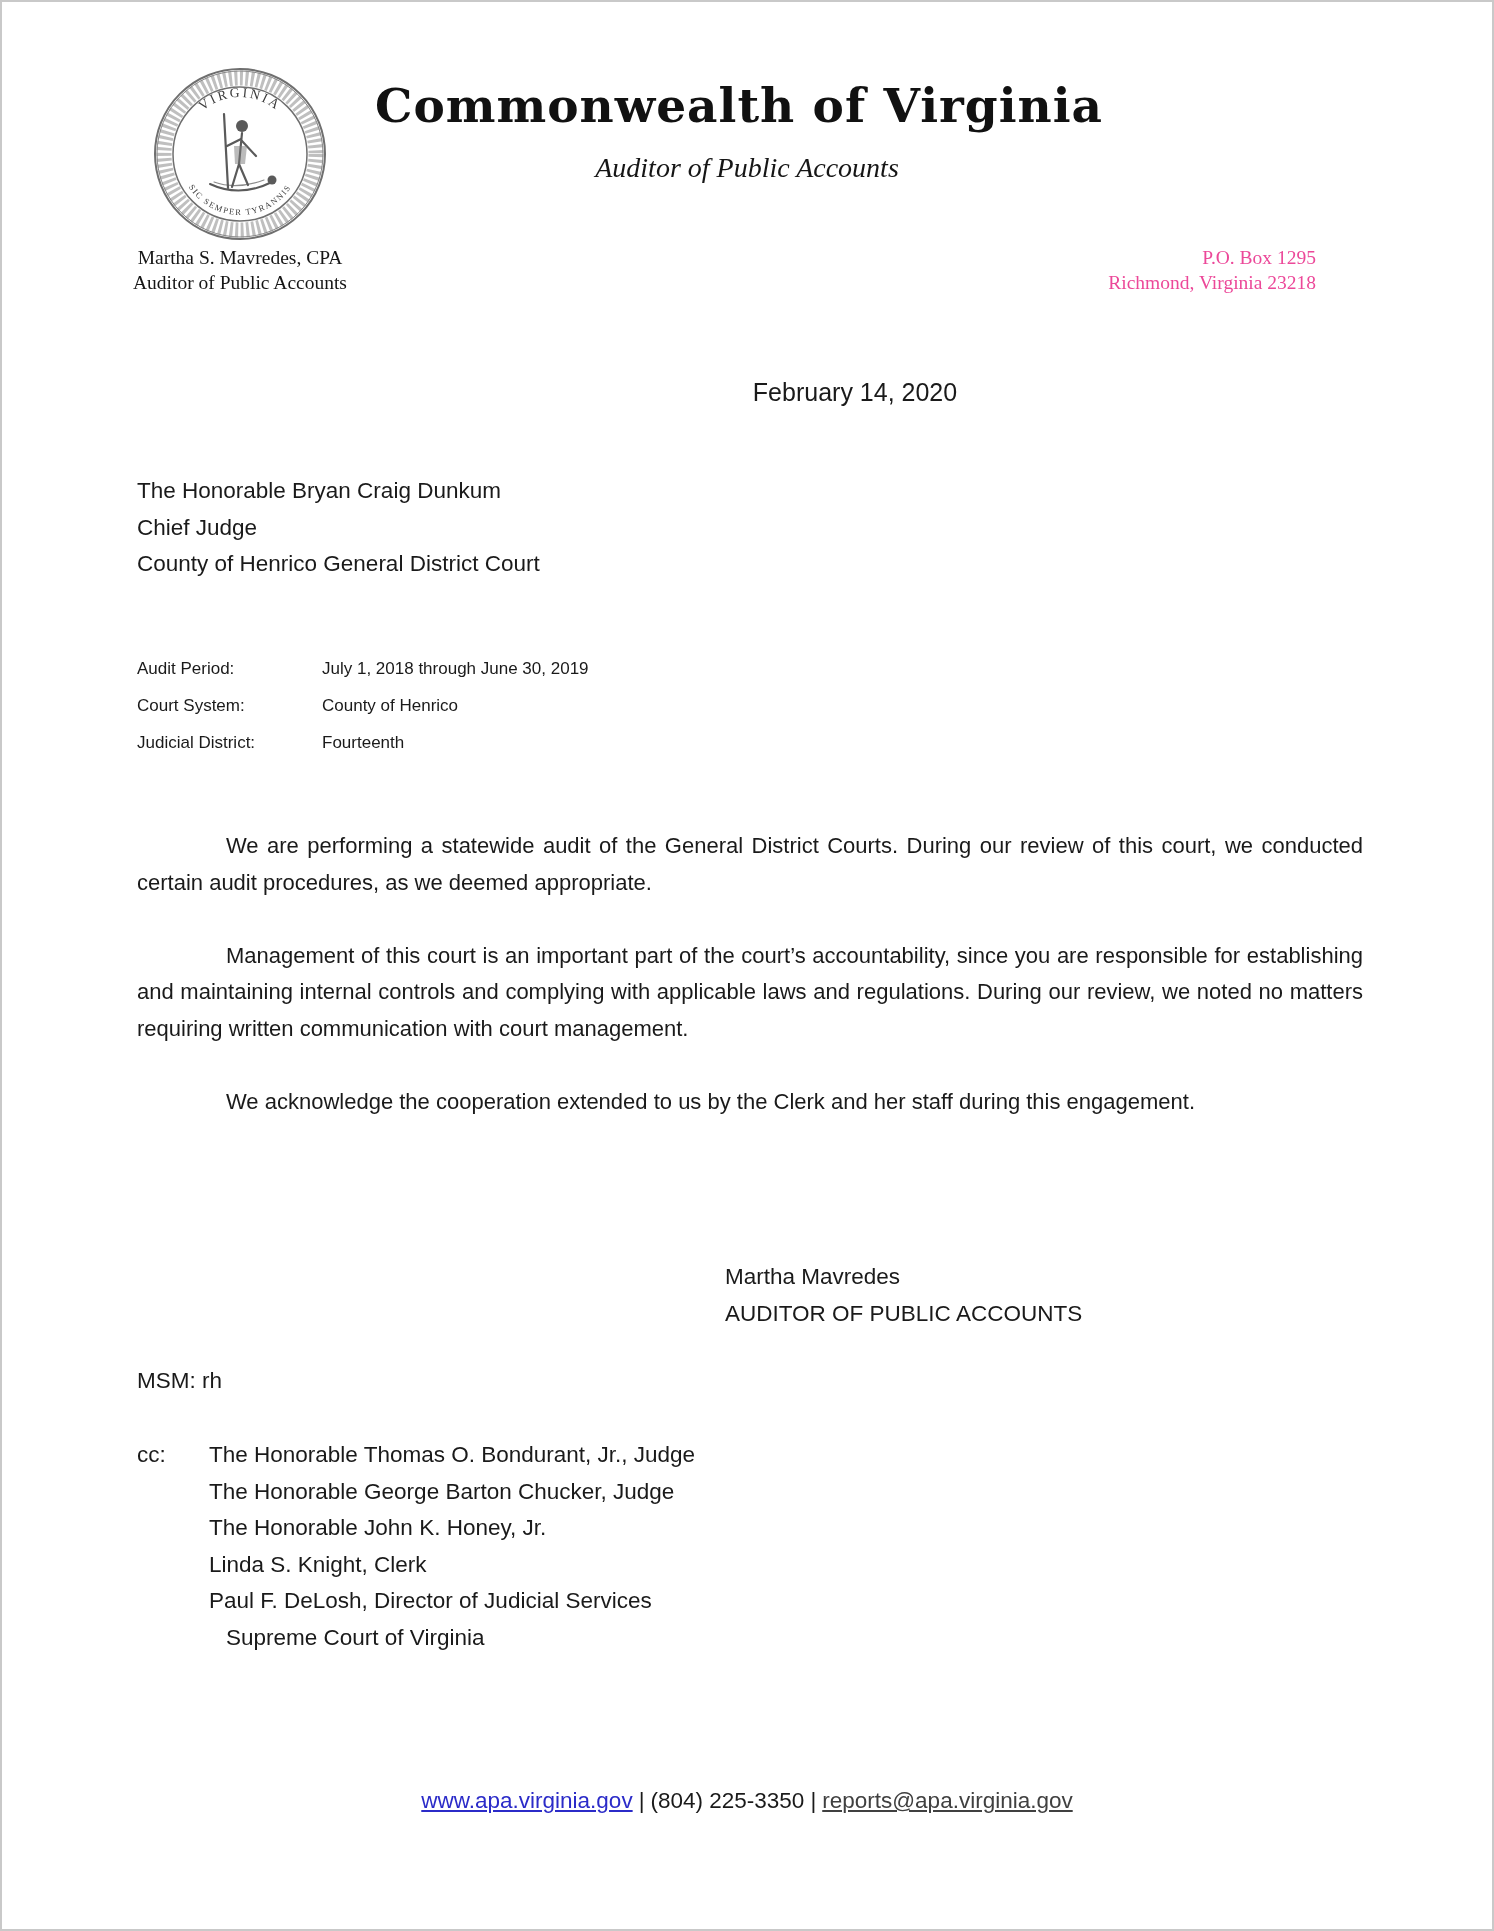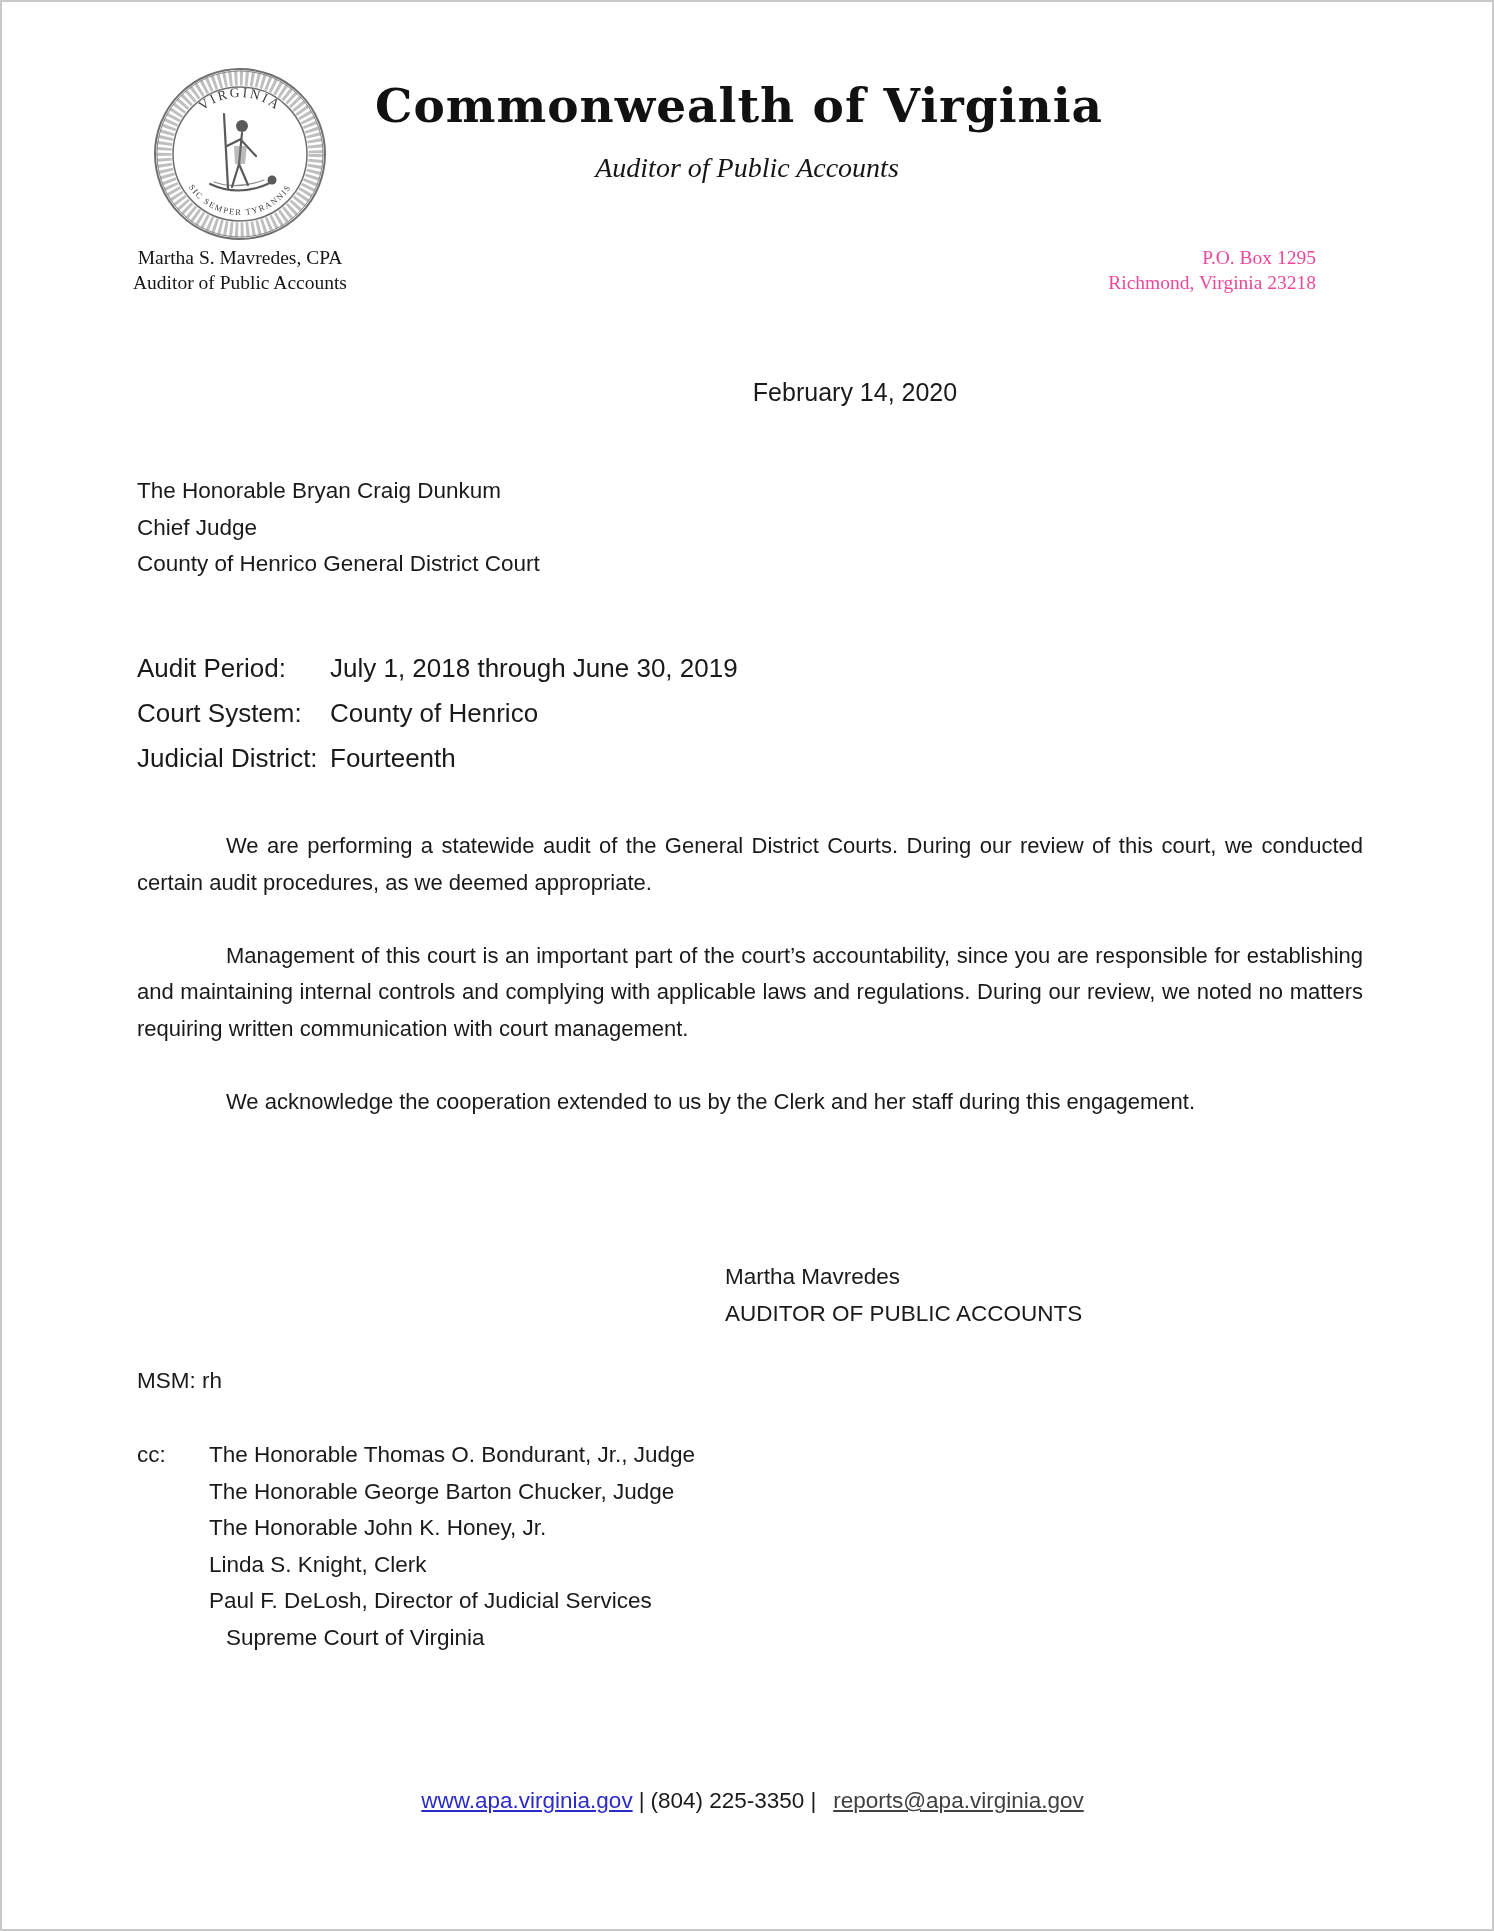--- a/index.html
+++ b/index.html
@@ -50,40 +50,40 @@
     color: #ec4899;
   }
 
   
   .date-line { left: 216px; right: 0; top: 376px; text-align: center; font-size: 25px; }
   .recipient { left: 135px; top: 471px; font-size: 22.5px; line-height: 36.5px; }
   .audit-info {
     left: 135px; top: 648px;
     display: grid;
     grid-template-columns: 185px auto;
-    font-size: 26px; line-height: 37px; gap: 8px;
+    font-size: 17px; line-height: 37px;
   }
   .body-text { left: 135px; top: 826px; width: 1226px; font-size: 22px; line-height: 36.6px; }
   .body-text p {
     margin: 0 0 36.6px 0;
     text-align: justify;
     text-indent: 89px;
   }
   .signature { left: 723px; top: 1257px; font-size: 22.5px; line-height: 36.6px; }
   .reference { left: 135px; top: 1361px; font-size: 22.5px; line-height: 36.6px; }
   .cc-block {
     left: 135px; top: 1435px;
     display: grid;
     grid-template-columns: 72px auto;
     font-size: 22.5px; line-height: 36.6px;
   }
   .cc-names div:last-child { padding-left: 17px; }
 
   .footer { left: 0; right: 0; top: 1786px; text-align: center; font-size: 22.5px; }
-  .footer a { text-decoration: underline; margin-left: 11px; }
+  .footer a { text-decoration: underline; }
   .footer .sep { color: #1a1a1a; padding: 0 6px; }
 
   .seal-svg text {
     font-family: "Liberation Serif", serif;
     fill: #3d3d3d;
   }
 </style>
 </head>
 <body>
 

